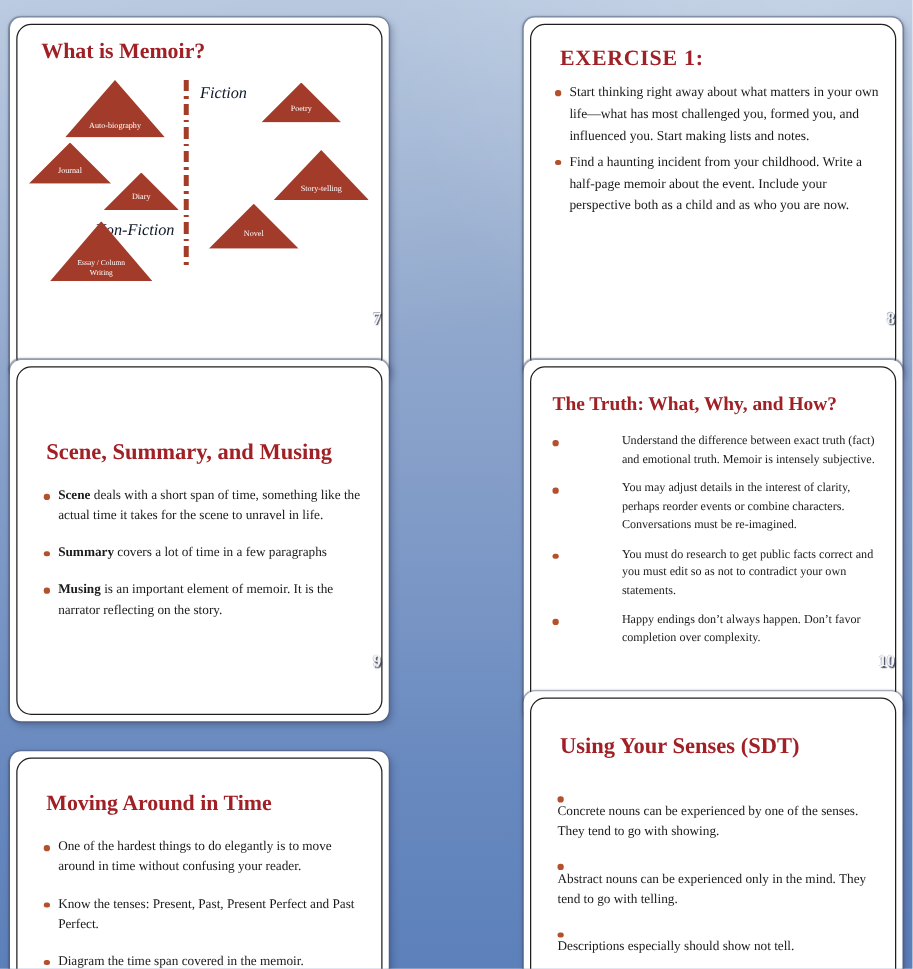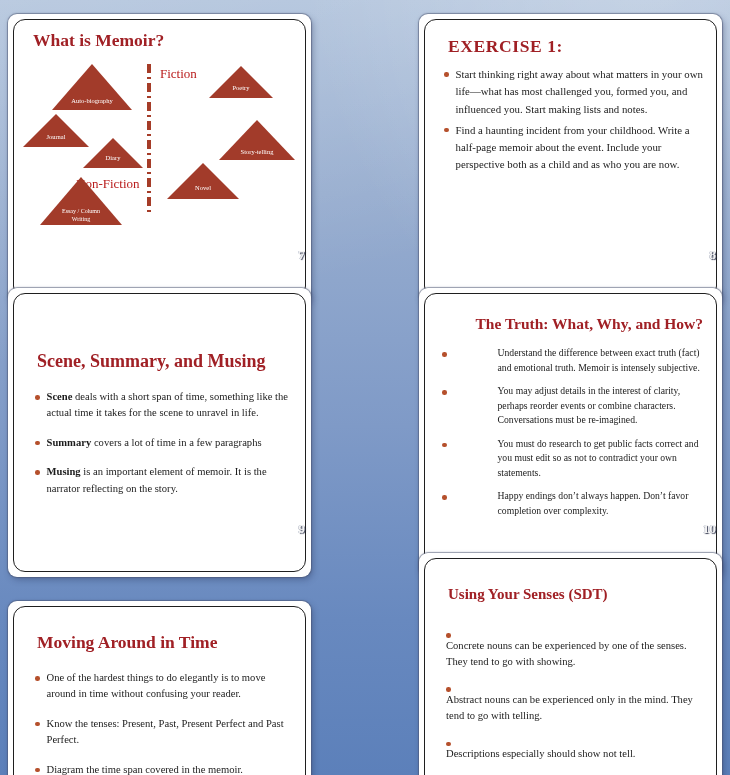--- a/index.html
+++ b/index.html
@@ -37,39 +37,39 @@
   .s2 .t{font-size:17.5px;letter-spacing:.6px;margin:2px 0 9px 4px;}
   .s2 .bt{font-size:10.8px;line-height:1.6;}
   .s2 li{margin-bottom:4px;justify-content:center;}
   
   .s3 .content{padding:14px 12px 0 20px;margin-top:36px;}
   .s3 .t{font-size:18px;margin:6px 0 17px 2px;}
   .s3 .bt{font-size:10.6px;line-height:1.55;}
   .s3 li{margin-bottom:13px;}
   
   .s4 .content{padding:14px 12px 0 16px;}
-  .s4 .t{font-size:15.5px;text-align:right;margin:6px 0 13px 0;}
+  .s4 .t{font-size:15.5px;text-align:left;margin:6px 0 13px 0;}
   .s4 .bt{font-size:9.7px;line-height:1.5;}
   .s4 li{margin-bottom:9px;gap:44px;}
   
   .s5 .content{padding:14px 14px 0 20px;}
   .s5 .t{font-size:17.5px;margin:10px 0 17px 2px;}
   .s5 .bt{font-size:10.6px;line-height:1.55;}
   .s5 li{margin-bottom:13px;}
   
   .s6 .content{padding:14px 12px 0 20px;}
-  .s6 .t{font-size:15px;margin:12px 0 24px 2px;}
+  .s6 .t{font-size:18px;margin:12px 0 24px 2px;}
   .s6 .bt{font-size:10.6px;line-height:1.55;}
   .s6 li{margin-bottom:11px;flex-direction:column;}
 
   
   .s1 .t{position:absolute;left:25px;top:16px;font-size:17.5px;}
   .vline{position:absolute;left:139px;top:50px;width:4px;height:150px;
     background:repeating-linear-gradient(180deg,#a53c28 0 9px,transparent 9px 13px,#a53c28 13px 15px,transparent 15px 19px);}
-  .dlabel{position:absolute;color:#b91c1c;font-size:13px;}
+  .dlabel{position:absolute;color:#0f172a;font-size:13px;font-style:italic;}
   .tri{position:absolute;background:#a23b2a;clip-path:polygon(50% 0,100% 100%,0 100%);}
   .tl{position:absolute;left:12%;right:12%;text-align:center;color:#fff;
       font-size:6.5px;line-height:1.35;font-family:"Liberation Serif",serif;}
   .ell{position:absolute;left:117px;top:93px;width:65px;height:41px;background:#c64b21;
        border:2px solid #993a17;border-radius:50%;display:flex;align-items:center;justify-content:center;
        color:#fff;font-weight:bold;font-size:9.5px;}
 </style>
 </head>
 <body>
 

